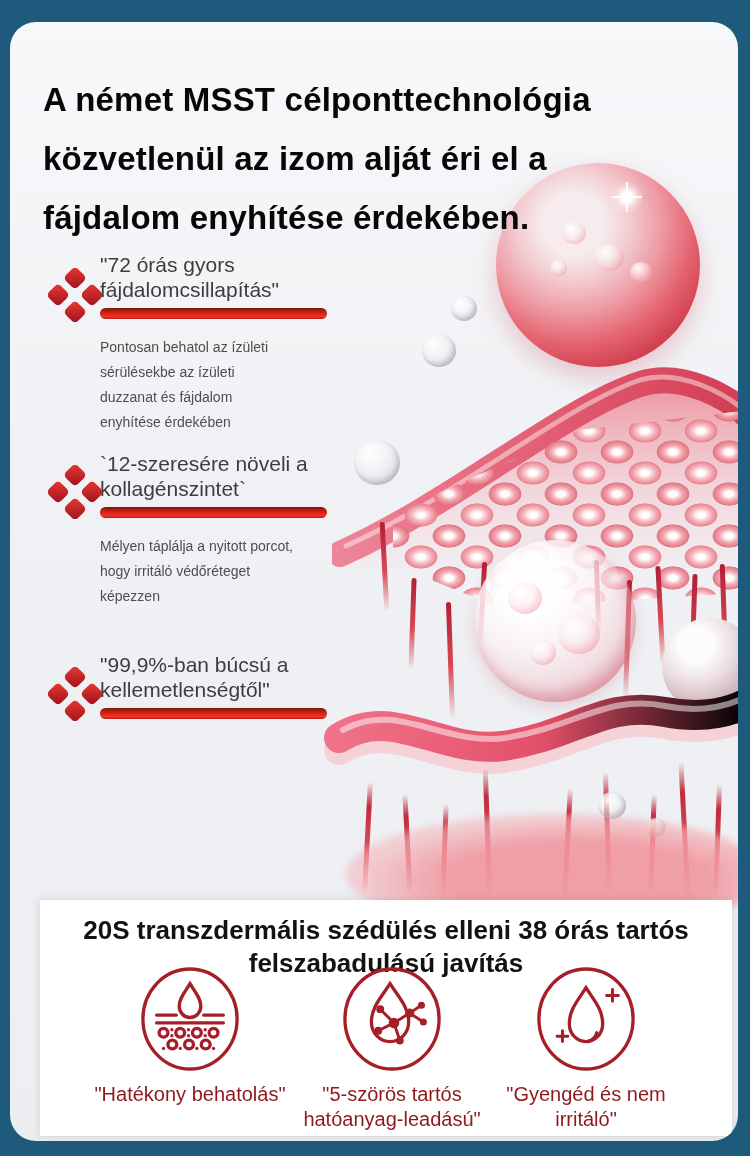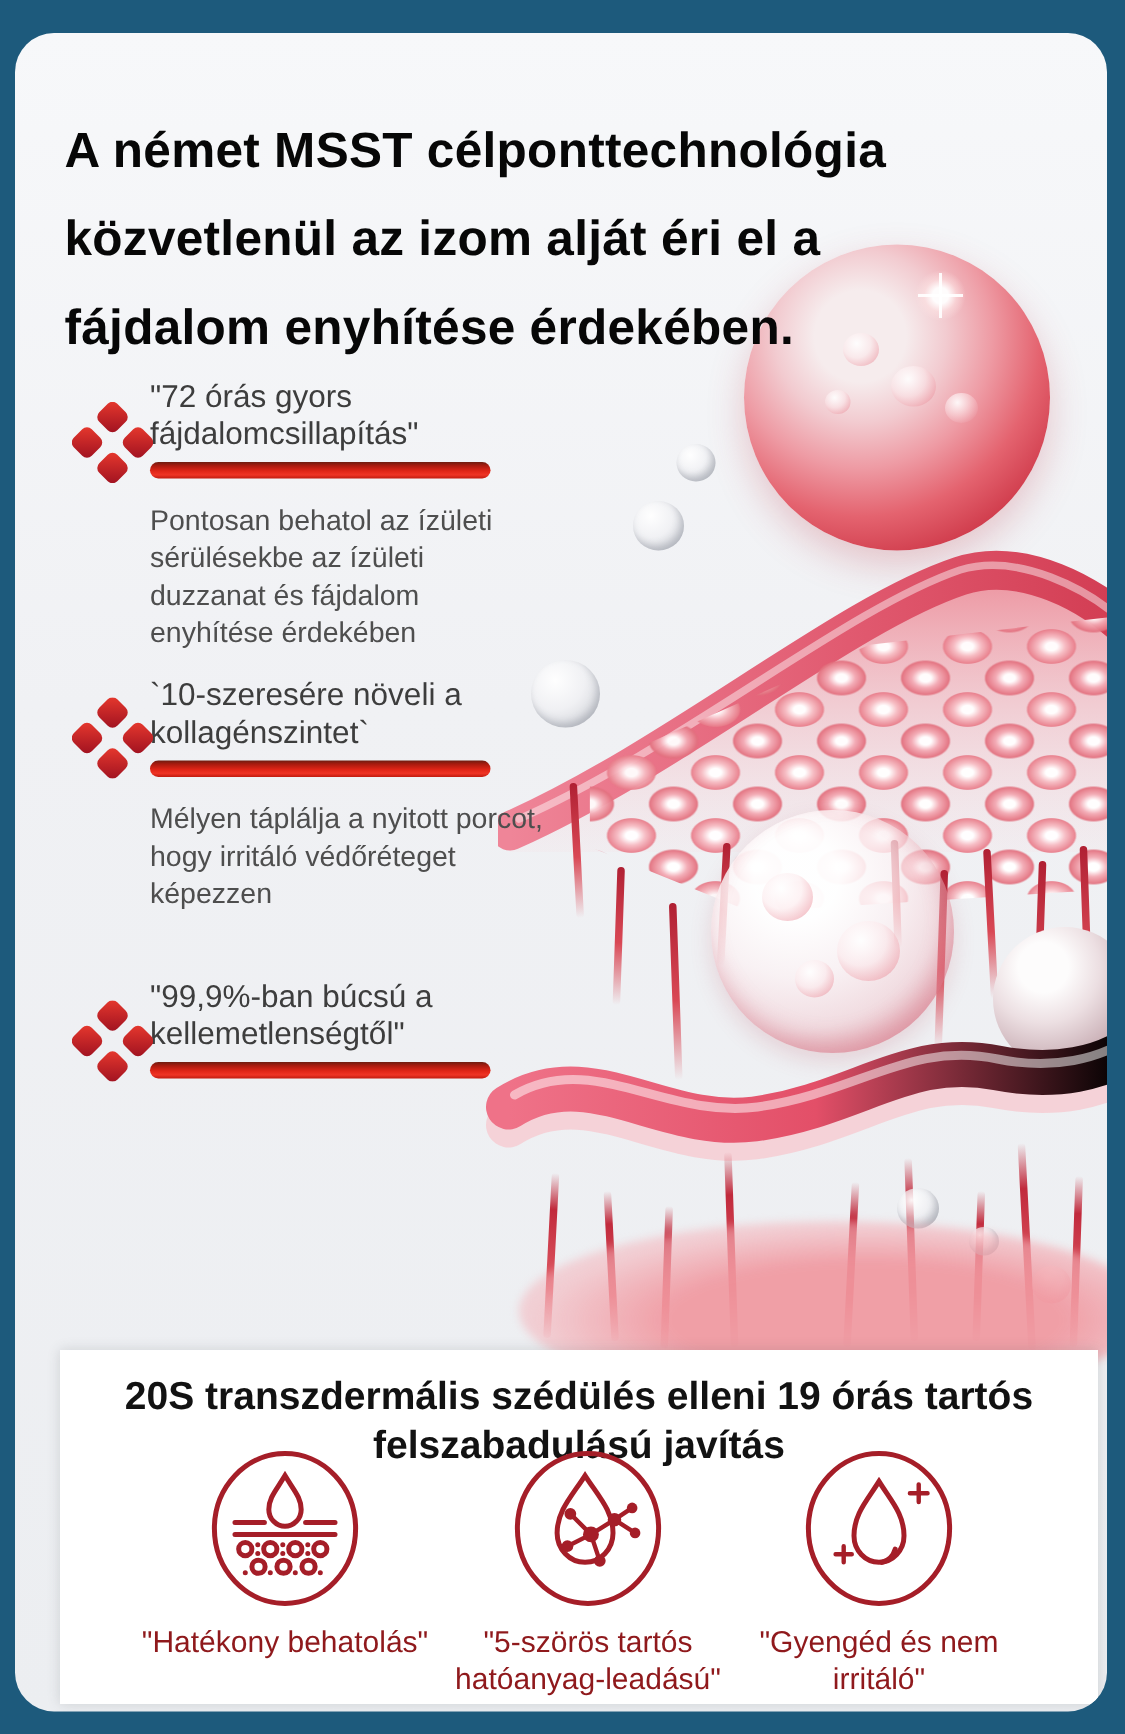--- a/index.html
+++ b/index.html
@@ -44,21 +44,21 @@
   .sparkle::before,.sparkle::after{content:"";position:absolute;background:rgba(255,255,255,.9);}
   .sparkle::before{left:16px;top:2px;width:2px;height:30px;}
   .sparkle::after{left:2px;top:16px;width:30px;height:2px;}
   
   .heading{position:absolute;left:33px;top:48px;width:680px;z-index:2;
     font-size:33px;line-height:59px;font-weight:700;color:#070707;white-space:pre-line;letter-spacing:.2px;}
   .block{position:absolute;z-index:2;}
   .block .title{font-size:21px;line-height:25px;color:#3d3d3d;white-space:pre-line;}
   .block .bar{width:227px;height:11px;border-radius:6px;margin-top:6px;
     background:linear-gradient(180deg,#6e1d11 0%,#a91b0f 22%,#e02517 55%,#ef3425 78%,#c01b10 100%);}
-  .block .body{font-size:19px;line-height:25px;color:#4e4e4e;white-space:pre-line;margin-top:16px;}
+  .block .body{font-size:14px;line-height:25px;color:#4e4e4e;white-space:pre-line;margin-top:16px;}
   .clover{position:absolute;left:-52px;width:54px;height:54px;}
   
   .panel{position:absolute;left:30px;top:878px;width:692px;height:236px;background:#ffffff;z-index:3;
     box-shadow:0 0 8px rgba(60,70,80,.18);}
   .panel-heading{margin-top:14px;text-align:center;font-size:26px;line-height:33px;font-weight:700;color:#121212;white-space:pre-line;}
   .benefit{position:absolute;top:66px;width:220px;text-align:center;}
   .benefit .circ{display:inline-block;}
   .benefit .lbl{margin-top:6px;font-size:20px;line-height:25px;color:#8f191c;white-space:pre-line;}
   .b1{left:40px;} .b2{left:242px;} .b3{left:436px;}
 </style>
@@ -174,21 +174,21 @@
 
     <div class="block" style="left:90px;top:429px;">
       <svg class="clover" style="top:14px;" viewBox="0 0 54 54">
         <g fill="url(#gc1)">
           <rect x="18.5" y="1.5" width="17" height="17" rx="4.5" transform="rotate(45 27 10)"></rect>
           <rect x="35.5" y="18.5" width="17" height="17" rx="4.5" transform="rotate(45 44 27)"></rect>
           <rect x="18.5" y="35.5" width="17" height="17" rx="4.5" transform="rotate(45 27 44)"></rect>
           <rect x="1.5" y="18.5" width="17" height="17" rx="4.5" transform="rotate(45 10 27)"></rect>
         </g>
       </svg>
-      <div class="title">`10-szeresére növeli a
+      <div class="title">`12-szeresére növeli a
 kollagénszintet`</div>
       <div class="bar"></div>
       <div class="body">Mélyen táplálja a nyitott porcot,
 hogy irritáló védőréteget
 képezzen</div>
     </div>
 
     <div class="block" style="left:90px;top:630px;">
       <svg class="clover" style="top:15px;" viewBox="0 0 54 54">
         <g fill="url(#gc1)">
@@ -197,21 +197,21 @@
           <rect x="18.5" y="35.5" width="17" height="17" rx="4.5" transform="rotate(45 27 44)"></rect>
           <rect x="1.5" y="18.5" width="17" height="17" rx="4.5" transform="rotate(45 10 27)"></rect>
         </g>
       </svg>
       <div class="title">"99,9%-ban búcsú a
 kellemetlenségtől"</div>
       <div class="bar"></div>
     </div>
 
     <div class="panel">
-      <div class="panel-heading">20S transzdermális szédülés elleni 19 órás tartós
+      <div class="panel-heading">20S transzdermális szédülés elleni 38 órás tartós
 felszabadulású javítás</div>
 
       <div class="benefit b1">
         <svg class="circ" width="102" height="106" viewBox="0 0 104 108">
           <g fill="none" stroke="#a51e28" stroke-width="3.4">
             <ellipse cx="52" cy="54" rx="48" ry="51"></ellipse>
             <path d="M52,18 C46,28 41,33 41,41 a11,11.5 0 0 0 22,0 C63,33 58,28 52,18 Z"></path>
             <path d="M18,50 H38 M66,50 H86 M18,58 H86" stroke-linecap="round"></path>
             <circle cx="25" cy="68" r="4.5"></circle>
               <circle cx="42" cy="68" r="4.5"></circle>

